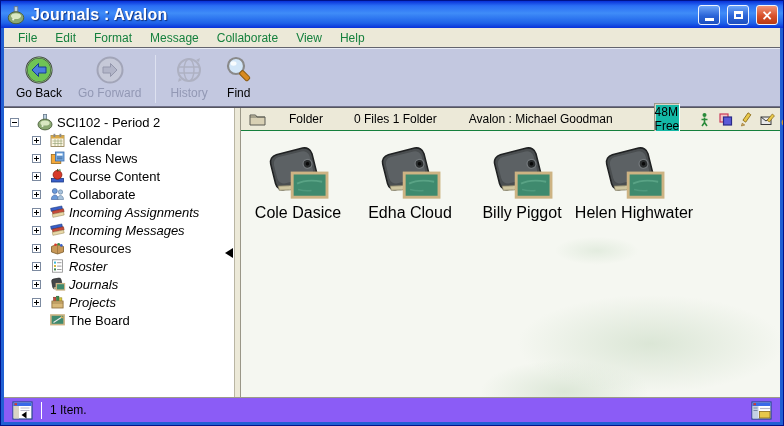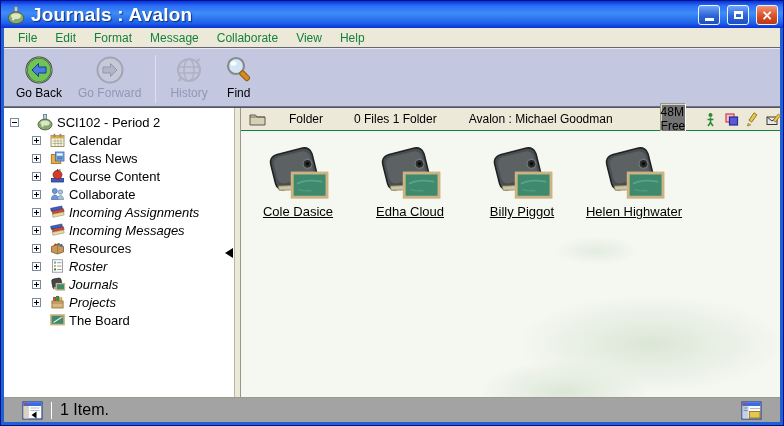--- a/index.html
+++ b/index.html
@@ -12,21 +12,21 @@
     background:#ece9d8;
     position:relative;overflow:hidden;
   }
   
   .titlebar{
     height:27px;flex:0 0 27px;
     background:linear-gradient(180deg,#0831d9 0%,#2a6ef5 18%,#3f8cf8 45%,#1e62e8 82%,#0831d9 100%);
     display:flex;align-items:center;padding:0 5px;gap:5px;
   }
   .app-icon{width:20px;height:20px;display:inline-flex;}
-  .win-title{color:#fff;font-weight:bold;font-size:19px;text-shadow:1px 1px 1px #10307a;flex:1;letter-spacing:.2px;}
+  .win-title{color:#fff;font-weight:bold;font-size:16px;text-shadow:1px 1px 1px #10307a;flex:1;letter-spacing:.2px;}
   .tb-btn{width:22px;height:20px;border-radius:3px;border:1px solid #eef3ff;margin-left:2px;
     background:linear-gradient(180deg,#6ea6f8,#2b64d8 55%,#1c4fc0);display:flex;align-items:center;justify-content:center;
     padding:0;cursor:default;position:relative;}
   .tb-btn.close{background:linear-gradient(180deg,#f09579,#d8502a 55%,#b83a14);}
   .glyph-min{width:9px;height:3px;background:#fff;margin-top:9px;}
   .glyph-max{width:9px;height:8px;border:2px solid #fff;border-top-width:3px;}
   .glyph-x{color:#fff;font-weight:bold;font-size:14px;line-height:14px;font-family:"DejaVu Sans",sans-serif;}
   
   .frame{flex:1;display:flex;flex-direction:column;min-height:0;
     border-left:3px solid #2160d3;border-right:3px solid #2160d3;border-bottom:3px solid #2160d3;}
@@ -55,36 +55,36 @@
   .tree-row.italic .tree-label{font-style:italic;}
   .splitter{width:7px;flex:0 0 7px;background:#ece9d8;border-left:1px solid #b9b5a3;border-right:1px solid #9a9788;position:relative;}
   .collapse-arrow{position:absolute;left:-10px;top:140px;width:0;height:0;
     border-right:8px solid #000;border-top:5px solid transparent;border-bottom:5px solid transparent;}
   
   .content{flex:1;display:flex;flex-direction:column;min-width:0;}
   .content-header{height:23px;flex:0 0 23px;background:#ece9d8;border-bottom:1px solid #15803d;
     display:flex;align-items:center;padding:0 8px 0 8px;font-size:12px;color:#000;gap:17px;}
   .hdr-folder-icon{width:17px;height:14px;margin-right:6px;display:inline-flex;}
   .hdr-text{margin-right:14px;white-space:nowrap;}
-  .free-box{width:98px;height:32px;background:#737373;border:1px solid #9a9788;border-right-color:#fff;border-bottom-color:#fff;
-    box-shadow:inset 1px 1px 0 #d8d5c5;display:flex;align-items:center;justify-content:center;font-size:12px;margin-left:16px;}
+  .free-box{width:98px;height:32px;background:#14b8a6;border:1px solid #9a9788;border-right-color:#fff;border-bottom-color:#fff;
+    box-shadow:inset 1px 1px 0 #d8d5c5;display:flex;align-items:center;justify-content:center;font-size:12px;margin-left:10px;}
   .hdr-icons{margin-left:auto;display:flex;align-items:center;gap:6px;}
   .hdr-ic{width:15px;height:15px;display:inline-flex;}
   .content-body{flex:1;position:relative;display:flex;align-items:flex-start;padding:14px 0 0 1px;
     background:
       radial-gradient(ellipse 190px 70px at 76% 80%, #dbe6d6 0%, rgba(219,230,214,0) 70%),
       radial-gradient(ellipse 120px 45px at 60% 98%, #dce7d7 0%, rgba(220,231,215,0) 70%),
       radial-gradient(ellipse 60px 20px at 66% 45%, #e3ecdf 0%, rgba(227,236,223,0) 70%),
       #f5f7f1;}
   .journal-item{width:112px;display:flex;flex-direction:column;align-items:center;gap:1px;}
   .journal-icon{width:68px;height:58px;display:inline-flex;}
-  .journal-label{font-size:13px;color:#000;white-space:nowrap;text-decoration:underline;}
-  
-  .statusbar{height:25px;flex:0 0 25px;background:#a3a3a3;border-top:1px solid #9c9a8a;
-    display:flex;align-items:center;padding:0 18px;gap:8px;font-size:16px;color:#000;}
+  .journal-label{font-size:16px;color:#000;white-space:nowrap;}
+  
+  .statusbar{height:25px;flex:0 0 25px;background:#8b5cf6;border-top:1px solid #9c9a8a;
+    display:flex;align-items:center;padding:0 8px;gap:8px;font-size:12px;color:#000;}
   .sb-ic{width:21px;height:19px;display:inline-flex;}
   .sb-sep{width:1px;height:17px;background:#b8b5a5;border-right:1px solid #fff;}
   .sb-spacer{flex:1;}
 </style>
 </head>
 <body>
 
 <svg width="0" height="0" style="position:absolute" aria-hidden="true">
   <defs>
     <symbol id="s-flask" viewBox="0 0 18 18">

